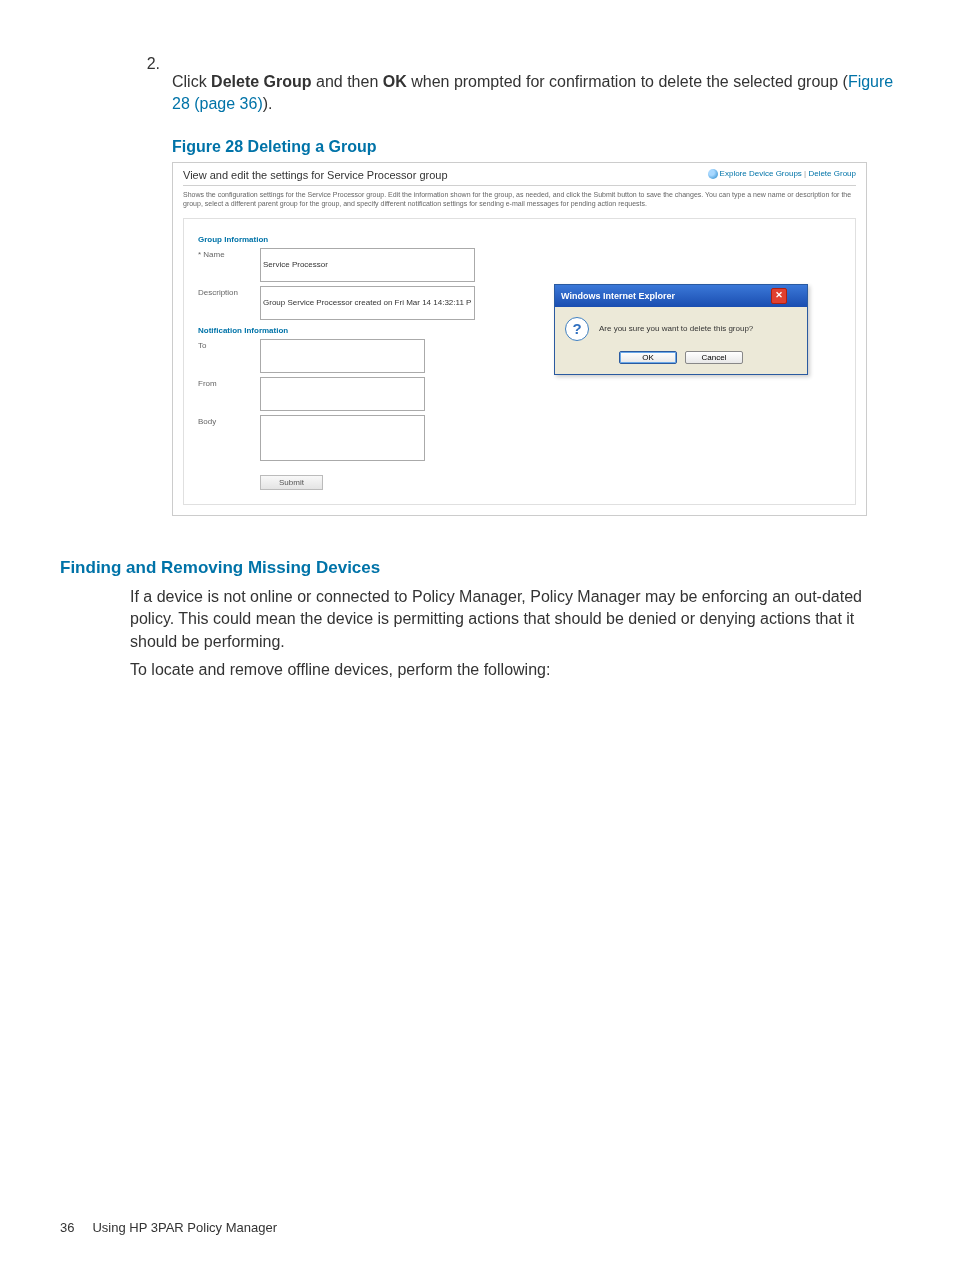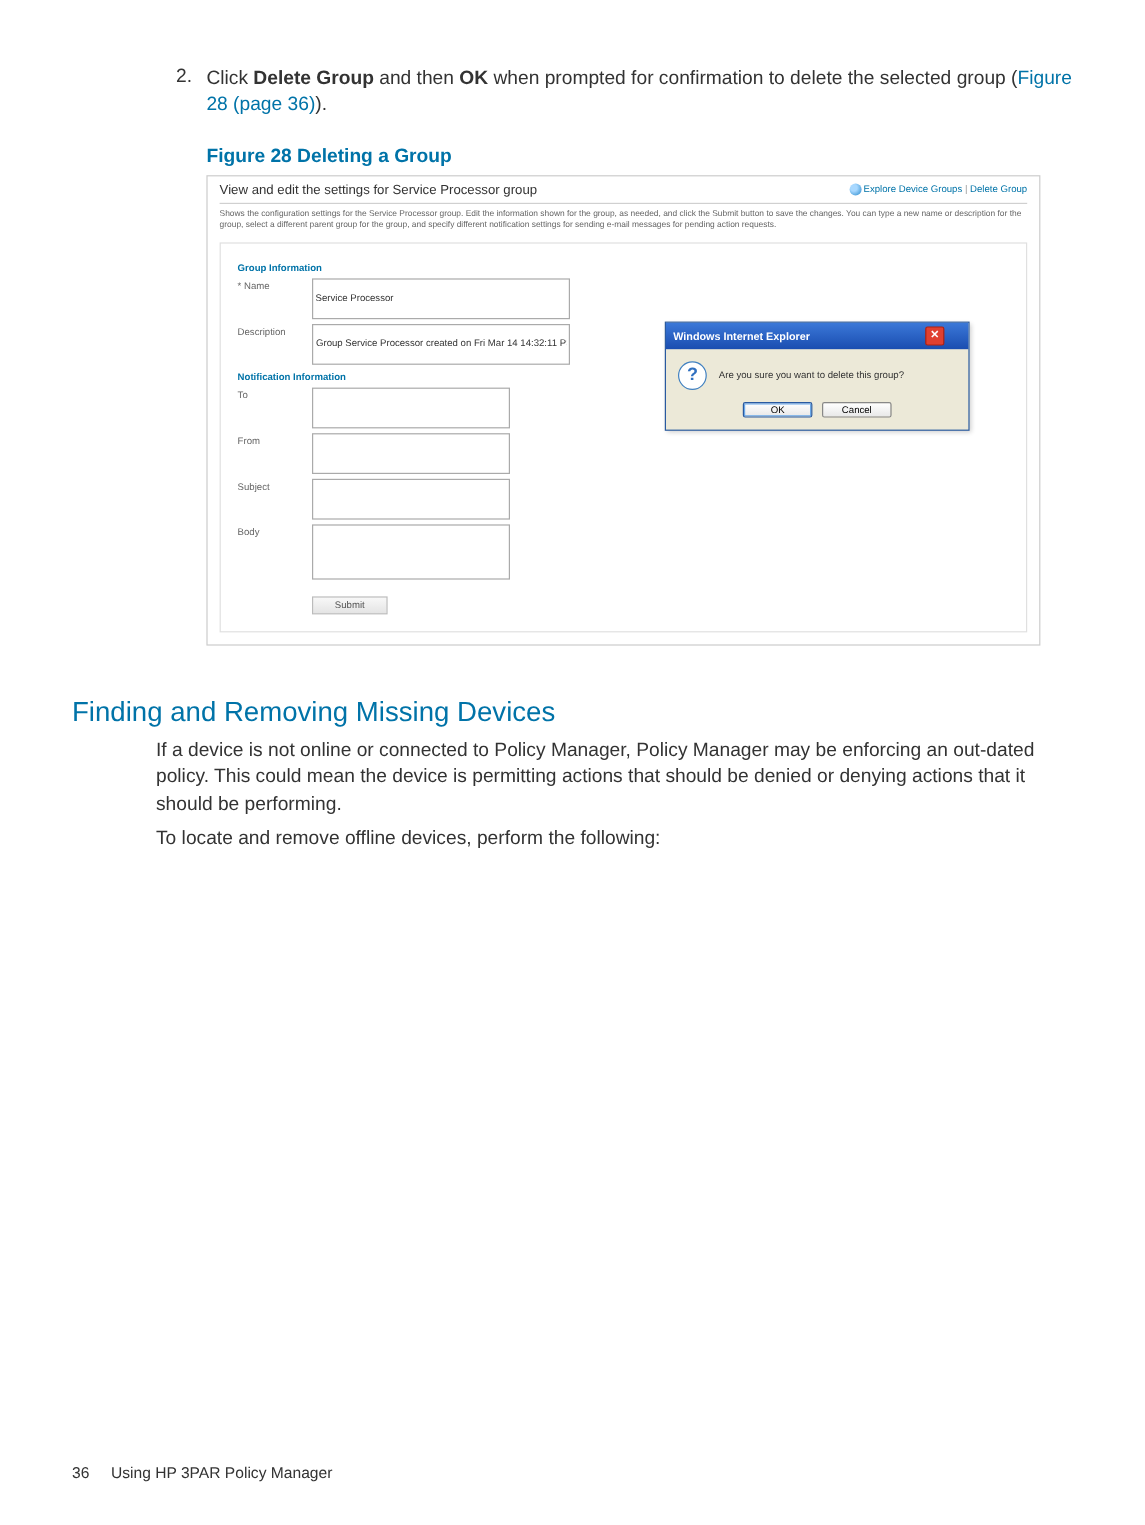--- a/index.html
+++ b/index.html
@@ -28,20 +28,21 @@
     text-align: right;
     font-size: 16px;
     color: #333;
     padding-right: 12px;
   }
   .step-text {
     font-size: 16px;
     color: #333;
     line-height: 1.4;
     flex: 1;
+    margin-top: 16px;
   }
   .xref {
     color: #0073a8;
   }
   .figure-caption {
     color: #0073a8;
     font-weight: bold;
     font-size: 16px;
     margin-left: 112px;
     margin-top: 22px;
@@ -230,22 +231,22 @@
     border: 1px solid #888;
     background: linear-gradient(#fff, #e8e8e8);
     border-radius: 2px;
   }
   .dialog-btn.focus {
     border: 1px solid #2a5aa0;
     box-shadow: 0 0 0 1px #6aa8e8 inset;
   }
   .h2 {
     color: #0073a8;
-    font-size: 23px;
-    font-weight: normal;
+    font-size: 17px;
+    font-weight: bold;
     margin-top: 42px;
     margin-bottom: 8px;
   }
   .body-text {
     margin-left: 70px;
     font-size: 16px;
     color: #333;
     line-height: 1.4;
     margin-top: 6px;
   }
@@ -294,24 +295,20 @@
       </div>
 
       <div class="section-label">Notification Information</div>
 
       <div class="form-row">
         <div class="form-label">To</div>
         <input class="form-input w3" style="">
       </div>
       <div class="form-row">
         <div class="form-label">From</div>
-        <input class="form-input w3" style="">
-      </div>
-      <div class="form-row">
-        <div class="form-label">Subject</div>
         <input class="form-input w3" style="">
       </div>
       <div class="form-row">
         <div class="form-label">Body</div>
         <textarea class="form-textarea" style=""></textarea>
       </div>
 
       <button class="submit-btn">Submit</button>
 
       <div class="dialog">

